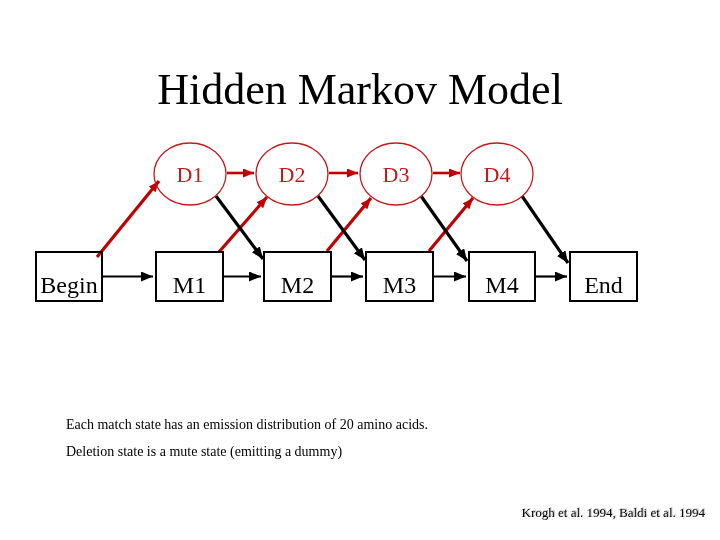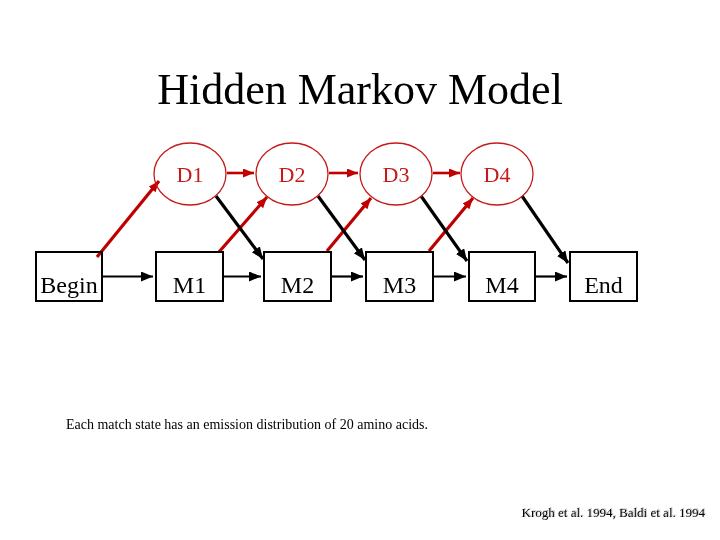--- a/index.html
+++ b/index.html
@@ -113,17 +113,18 @@
     <text class="m-label" x="69" y="293" text-anchor="middle">Begin</text>
     <text class="m-label" x="189.5" y="293" text-anchor="middle">M1</text>
     <text class="m-label" x="297.5" y="293" text-anchor="middle">M2</text>
     <text class="m-label" x="399.5" y="293" text-anchor="middle">M3</text>
     <text class="m-label" x="502" y="293" text-anchor="middle">M4</text>
     <text class="m-label" x="603.5" y="293" text-anchor="middle">End</text>
   </svg>
 
   <div class="body-text">
     <div>Each match state has an emission distribution of 20 amino acids.</div>
+    <div>Deletion state is a mute state (emitting a dummy)</div>
   </div>
 
   <div class="citation">Krogh et al. 1994, Baldi et al. 1994</div>
 
 </div>
 
 </body></html>

